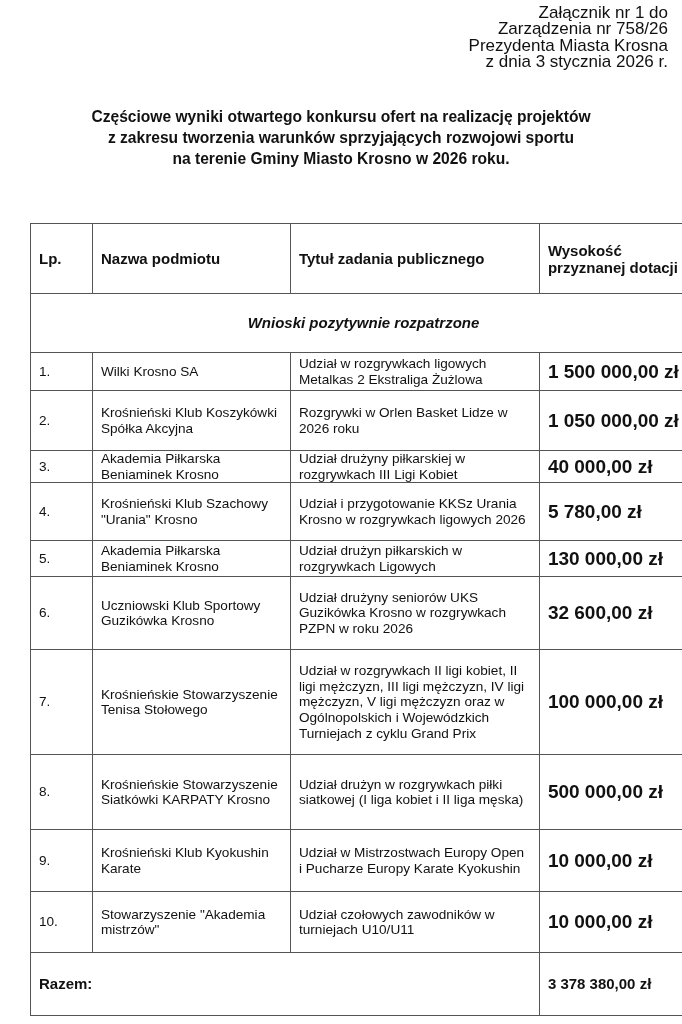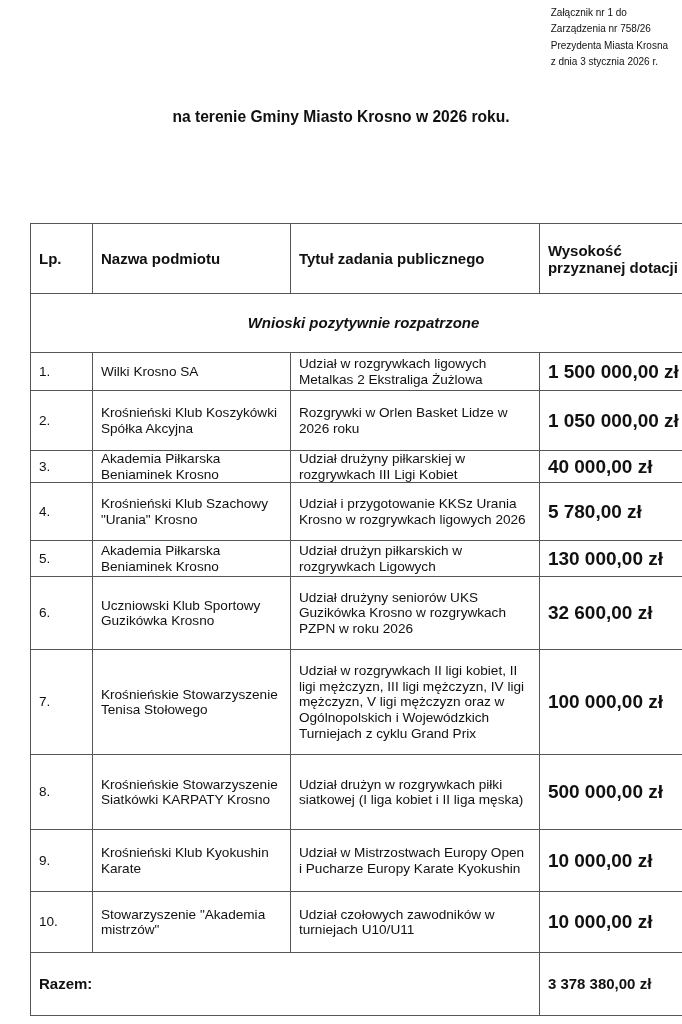--- a/index.html
+++ b/index.html
@@ -1,19 +1,19 @@
 <!DOCTYPE html>
 <html><head>
 <meta charset="utf-8">
 <style>
   html, body { margin: 0; padding: 0; background: #ffffff; }
   body { width: 682px; height: 1024px; position: relative; overflow: hidden;
          font-family: "Liberation Sans", sans-serif; color: #111; }
-  .annex { position: absolute; top: 5px; right: 14px; text-align: left;
-           font-size: 10px; line-height: 16.4px; }
+  .annex { position: absolute; top: 5px; right: 14px; text-align: right;
+           font-size: 17px; line-height: 16.4px; }
   .title { position: absolute; top: 106px; left: 0; width: 682px; text-align: center;
            font-weight: bold; font-size: 15.6px; line-height: 21px; }
   table { position: absolute; top: 223px; left: 10px; width: 667px;
           border-collapse: collapse; table-layout: fixed; font-size: 13.6px; margin-left: 20px; }
   td, th { border: 1px solid #555; padding: 0 8px; vertical-align: middle;
            line-height: 15.6px; text-align: left; }
   th { font-weight: bold; font-size: 15px; line-height: 17px; }
   .c1 { width: 56px; }
   .c2 { width: 179px; }
   .c3 { width: 225px; }
@@ -26,20 +26,22 @@
 <body>
 
 <div class="annex">
   <div>Załącznik nr 1 do</div>
   <div>Zarządzenia nr  758/26</div>
   <div>Prezydenta Miasta Krosna</div>
   <div>z dnia 3 stycznia  2026 r.</div>
 </div>
 
 <div class="title">
+  <div>Częściowe wyniki otwartego konkursu ofert na realizację projektów</div>
+  <div>z zakresu tworzenia warunków sprzyjających rozwojowi sportu</div>
   <div>na terenie Gminy Miasto Krosno w 2026 roku.</div>
 </div>
 
 <table>
   <colgroup>
     <col class="c1">
       <col class="c2">
       <col class="c3">
       <col class="c4">
   </colgroup>

